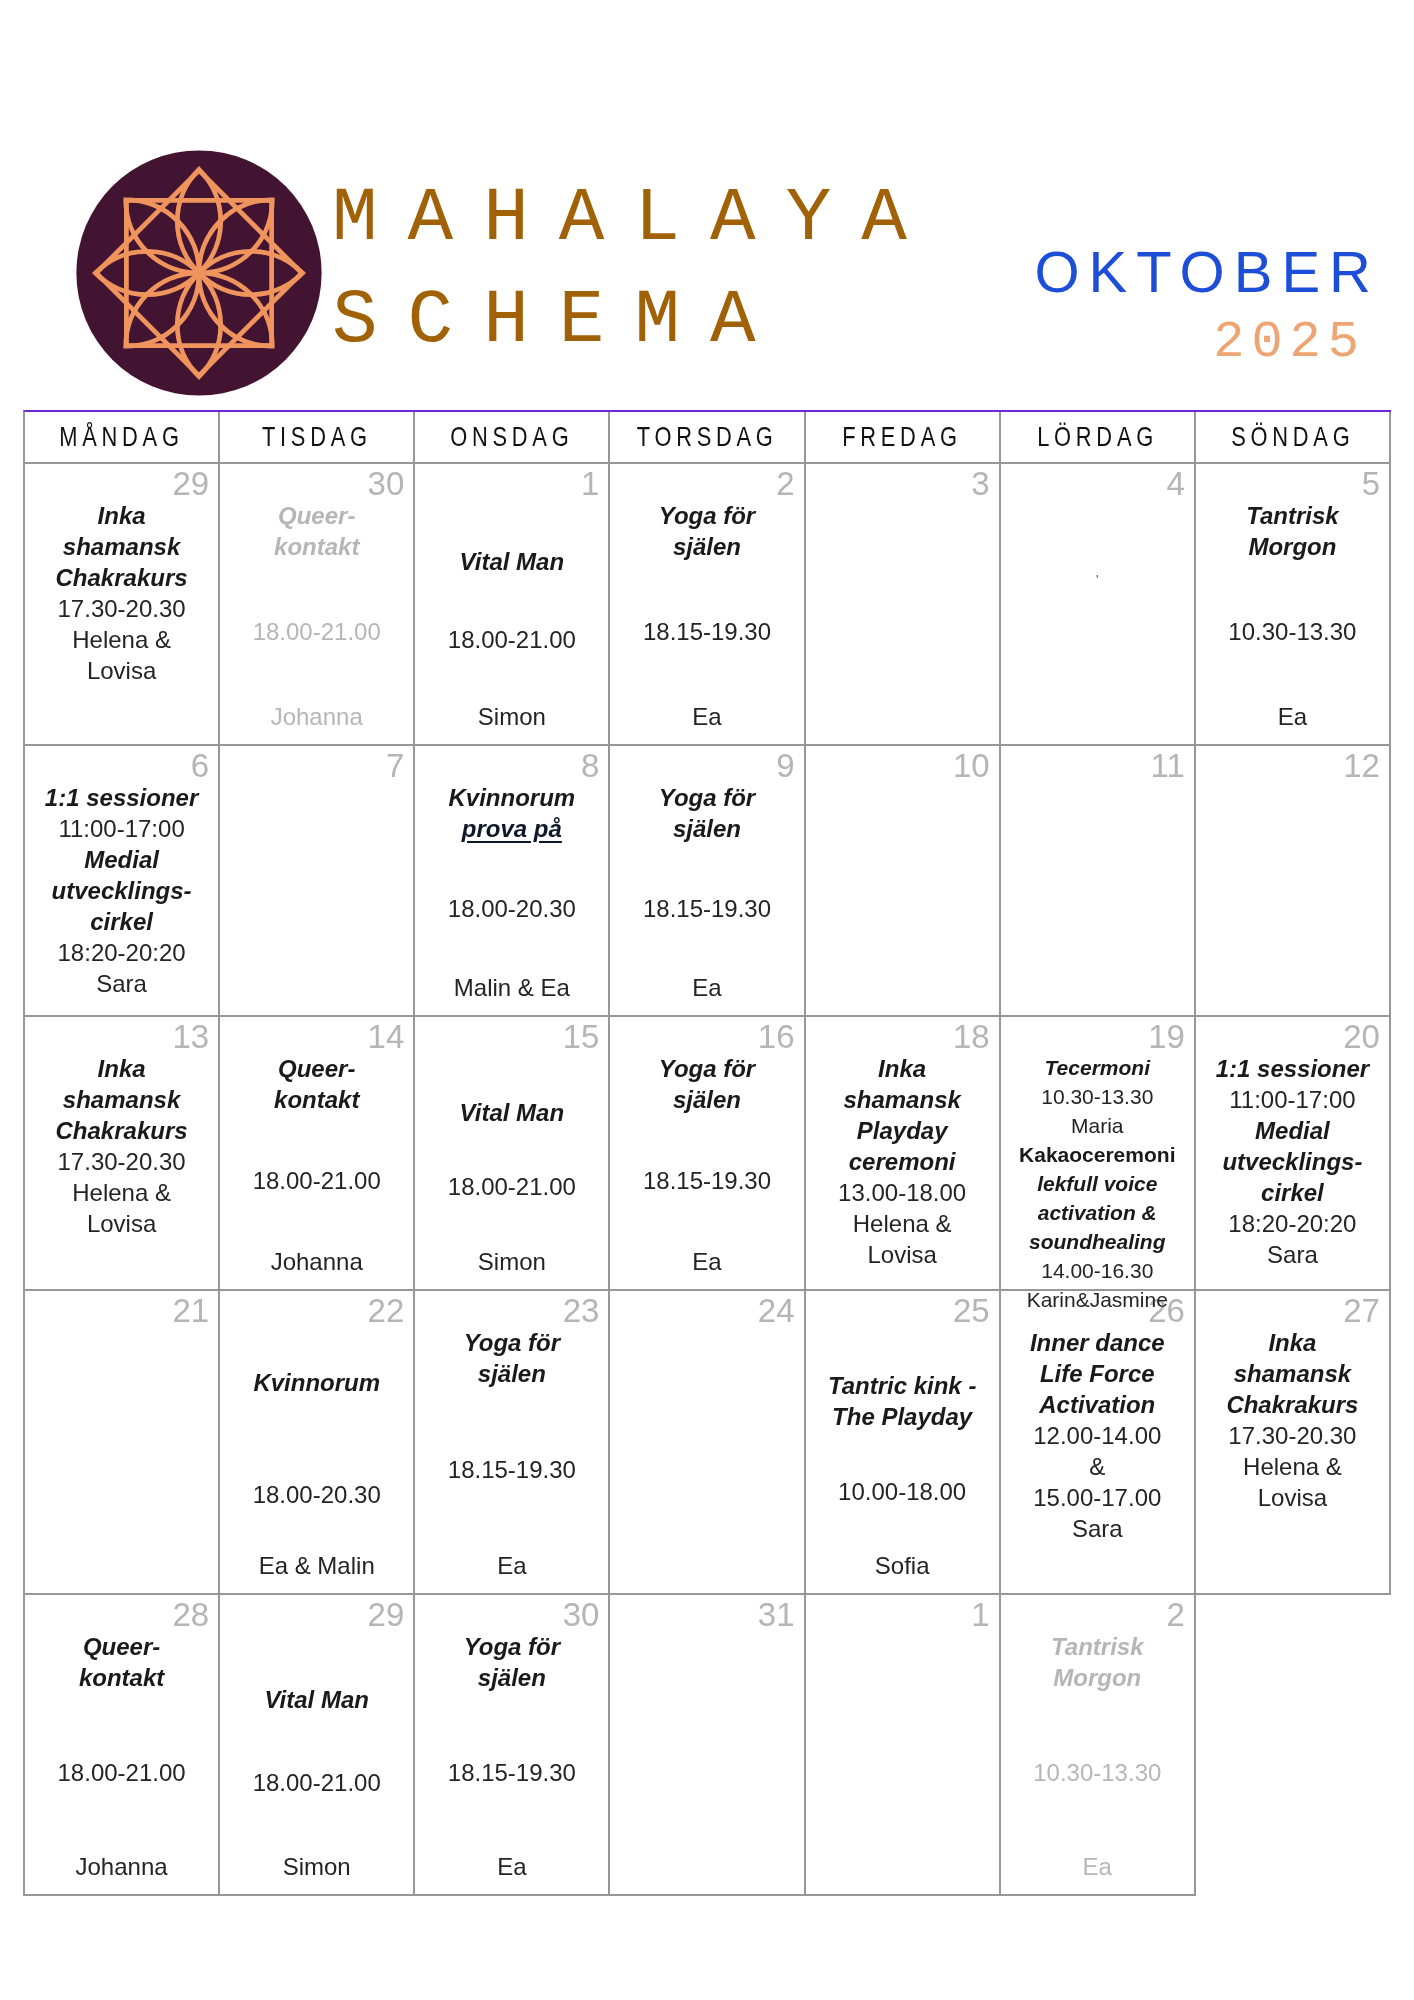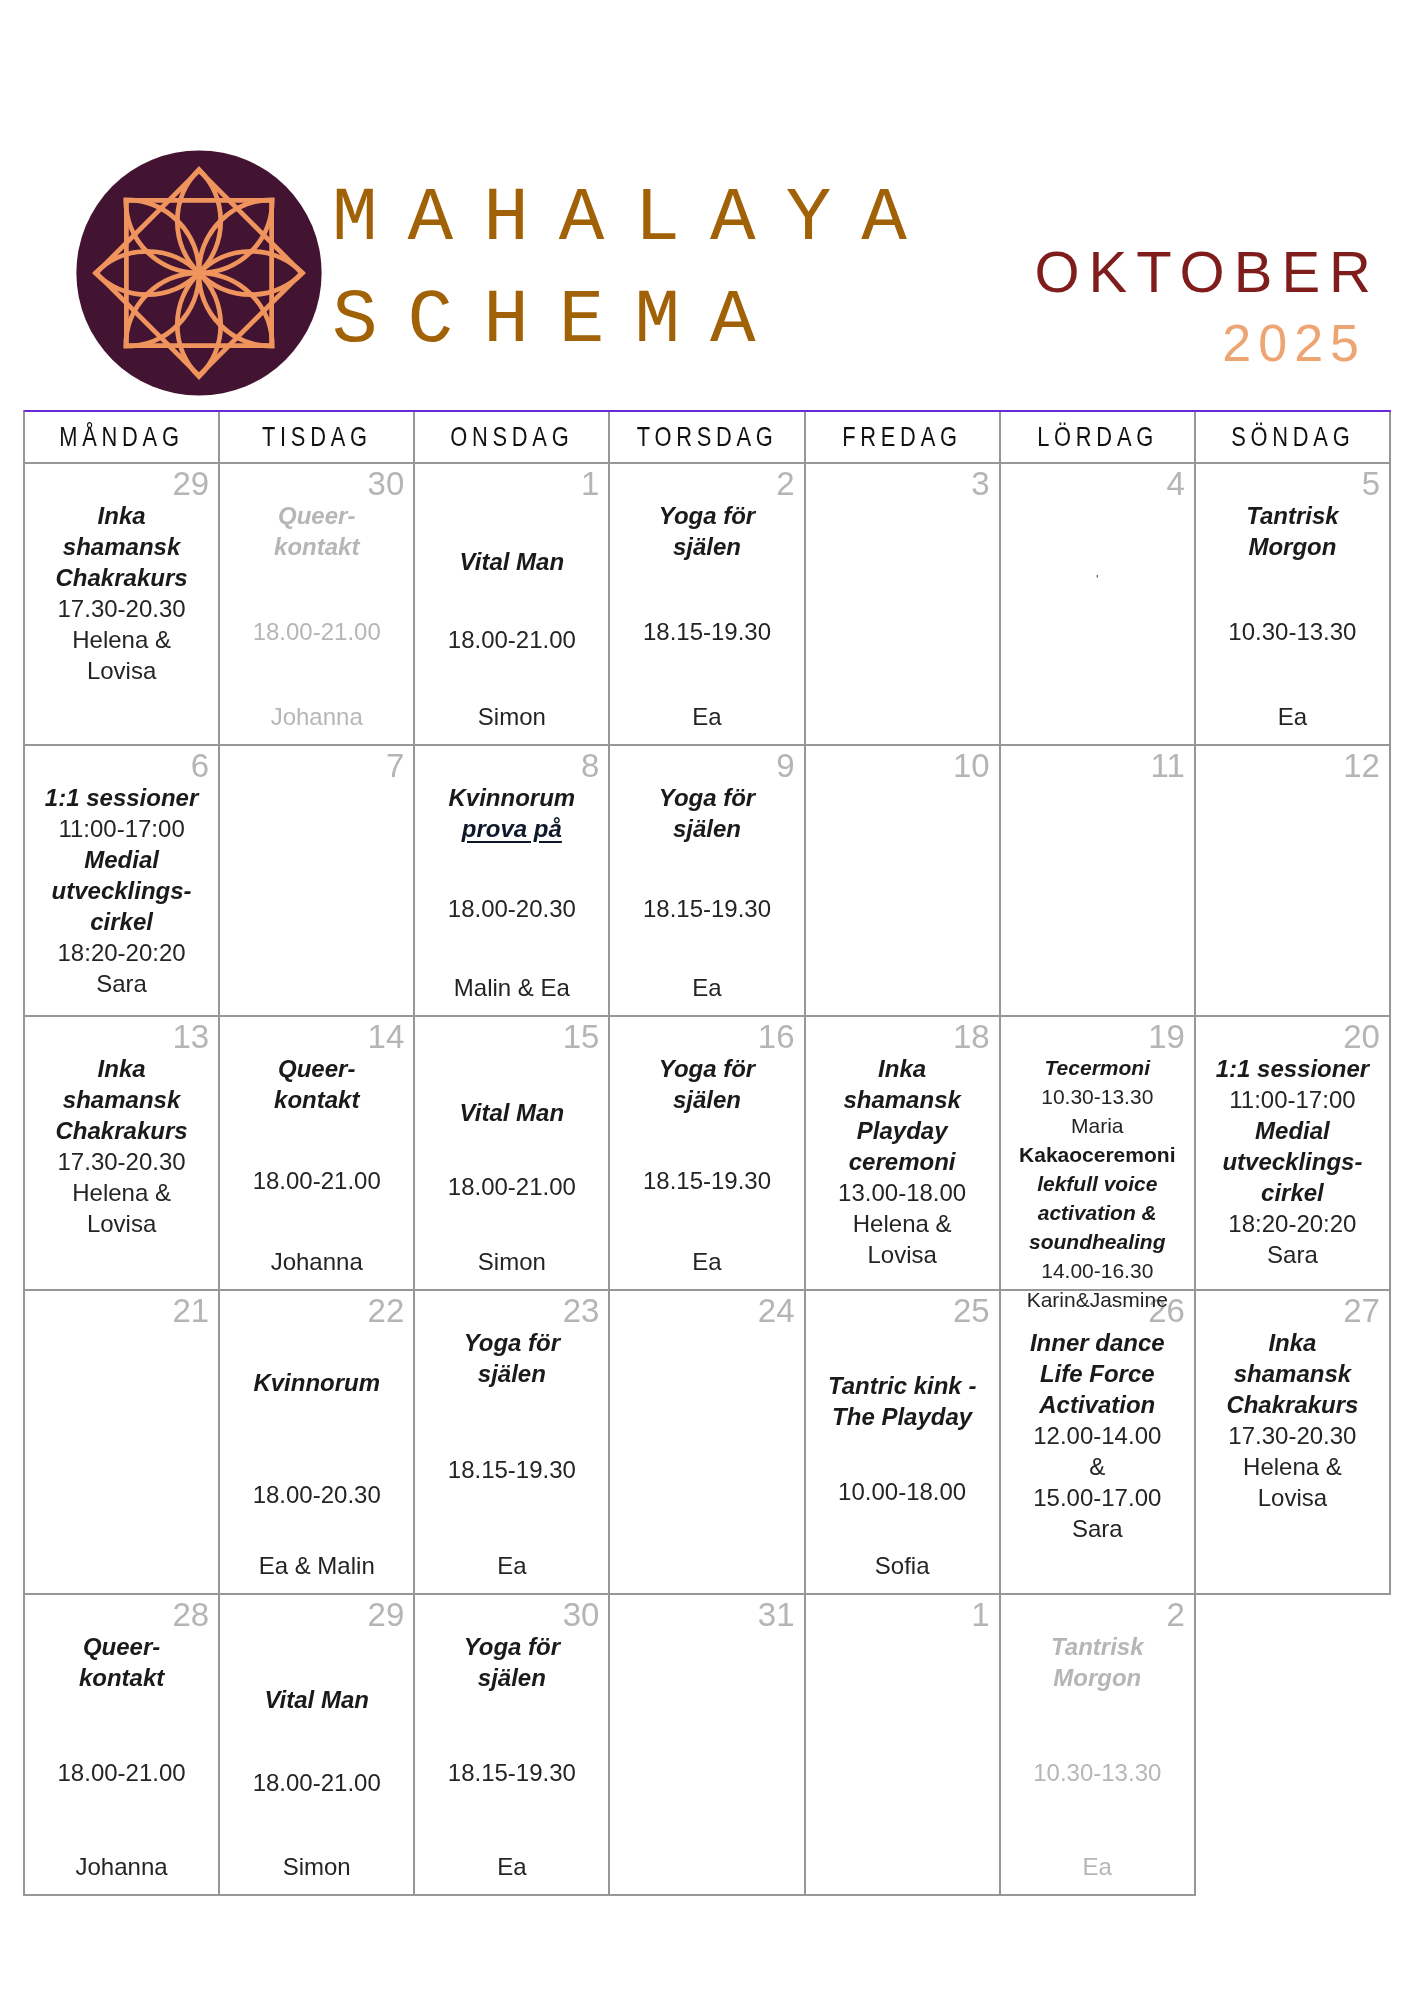--- a/index.html
+++ b/index.html
@@ -5,22 +5,22 @@
   html,body{margin:0;padding:0;background:#ffffff;}
   .page{position:relative;width:1414px;height:2000px;background:#ffffff;overflow:hidden;
         font-family:"Liberation Sans",sans-serif;color:#202020;}
 
   
   .logo{position:absolute;left:74px;top:148px;width:250px;height:250px;}
   .brand-title{position:absolute;left:332px;top:168px;color:#a16207;
                font-family:Liberation Mono, monospace;font-weight:400;}
   .brand-line{font-size:76px;line-height:102px;letter-spacing:30px;white-space:nowrap;}
   .month-block{position:absolute;right:34px;top:238px;text-align:right;}
-  .month-name{color:#7f1d1d;font-size:58px;font-weight:500;letter-spacing:9px;white-space:nowrap;}
-  .month-year{color:#eda673;font-size:52px;font-weight:200;letter-spacing:7px;margin-top:8px;margin-right:14px;}
+  .month-name{color:#1d4ed8;font-size:58px;font-weight:500;letter-spacing:9px;white-space:nowrap;}
+  .month-year{color:#eda673;font-size:52px;font-weight:200;letter-spacing:7px;margin-top:8px;margin-right:14px;font-family:Liberation Mono, monospace;}
 
   
   .calendar{position:absolute;left:23px;top:410px;width:1368px;
             display:grid;grid-template-columns:repeat(7,1fr);
             grid-template-rows:52px 282px 271px 274px 304px 301px;
             border-top:2px solid #6d28d9;border-left:2px solid #979797;
             box-sizing:border-box;}
   .hcell,.cell{border-right:2px solid #979797;border-bottom:2px solid #979797;
                box-sizing:border-box;position:relative;overflow:visible;}
   .hcell{display:flex;align-items:center;justify-content:center;}

